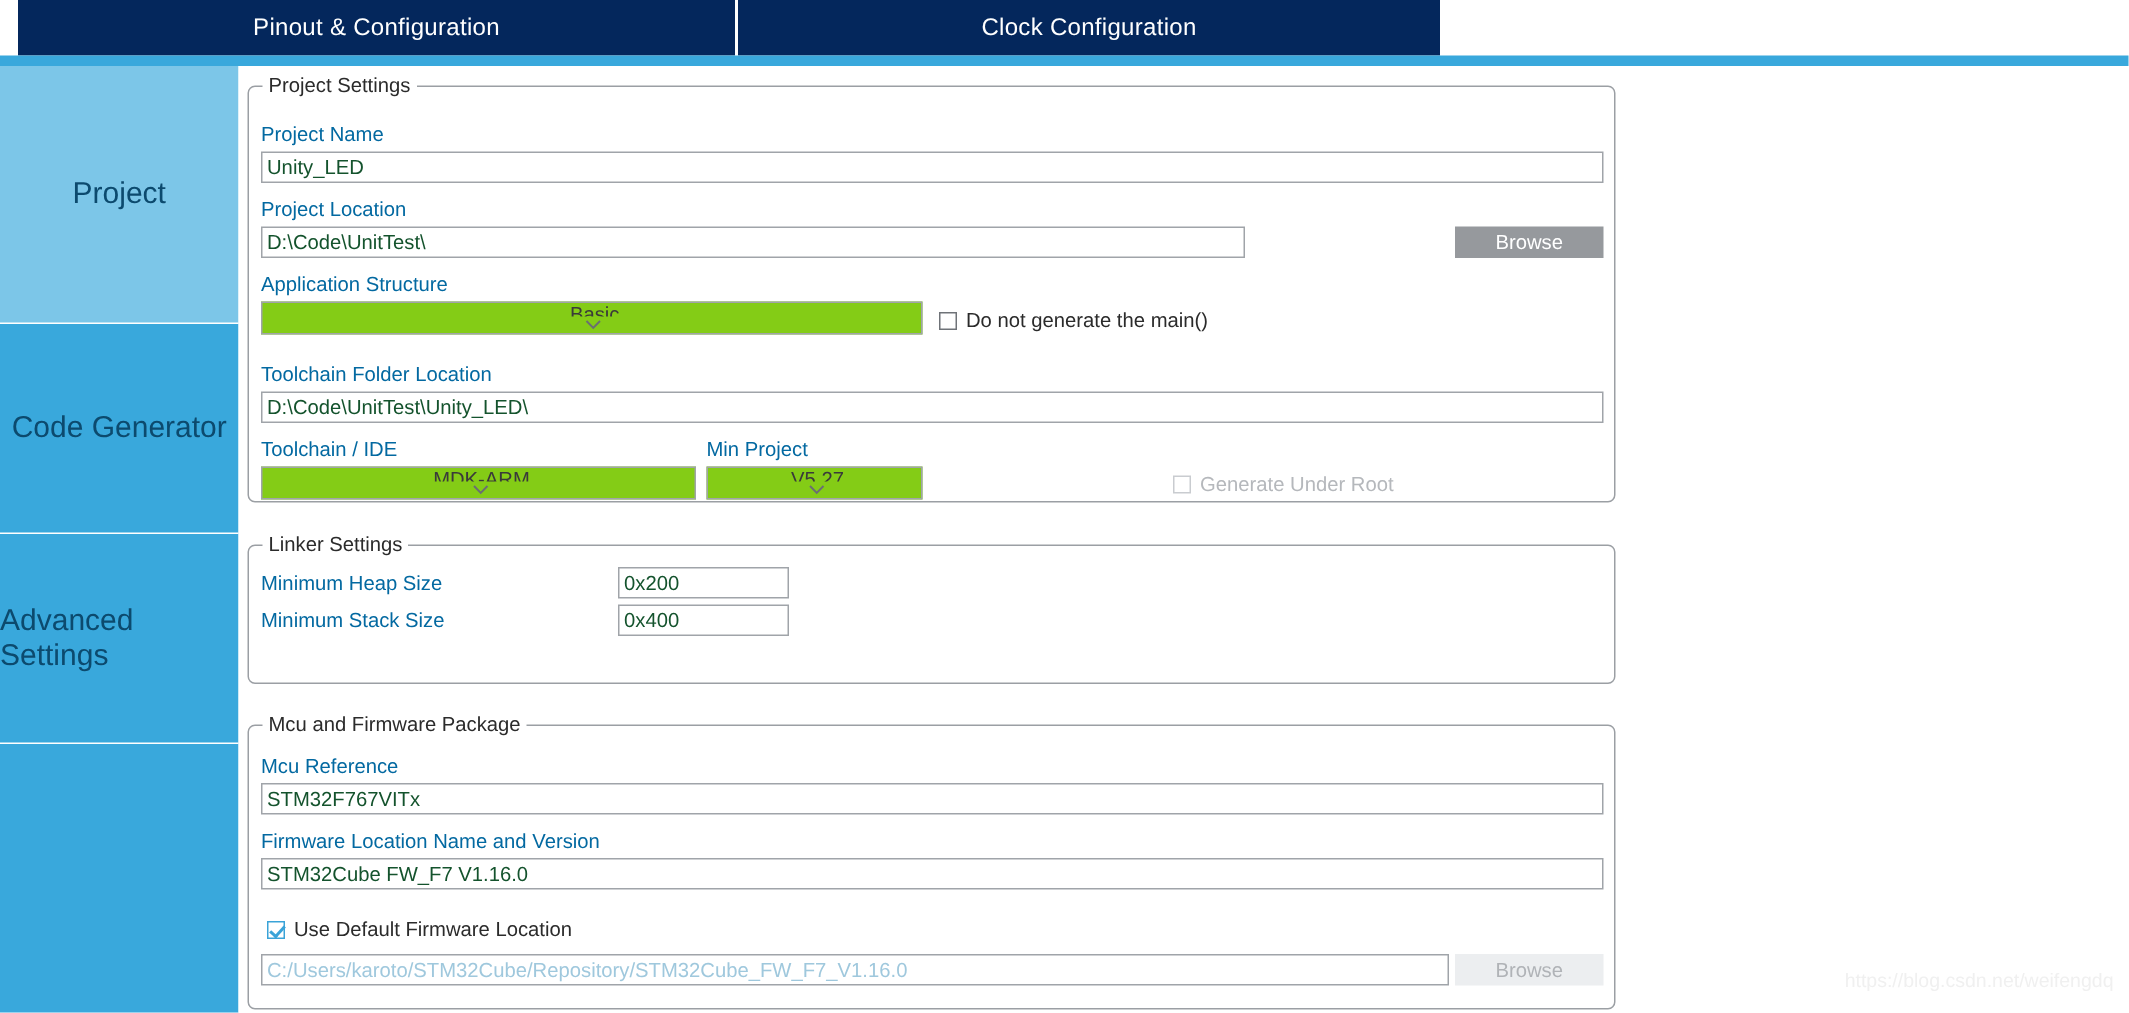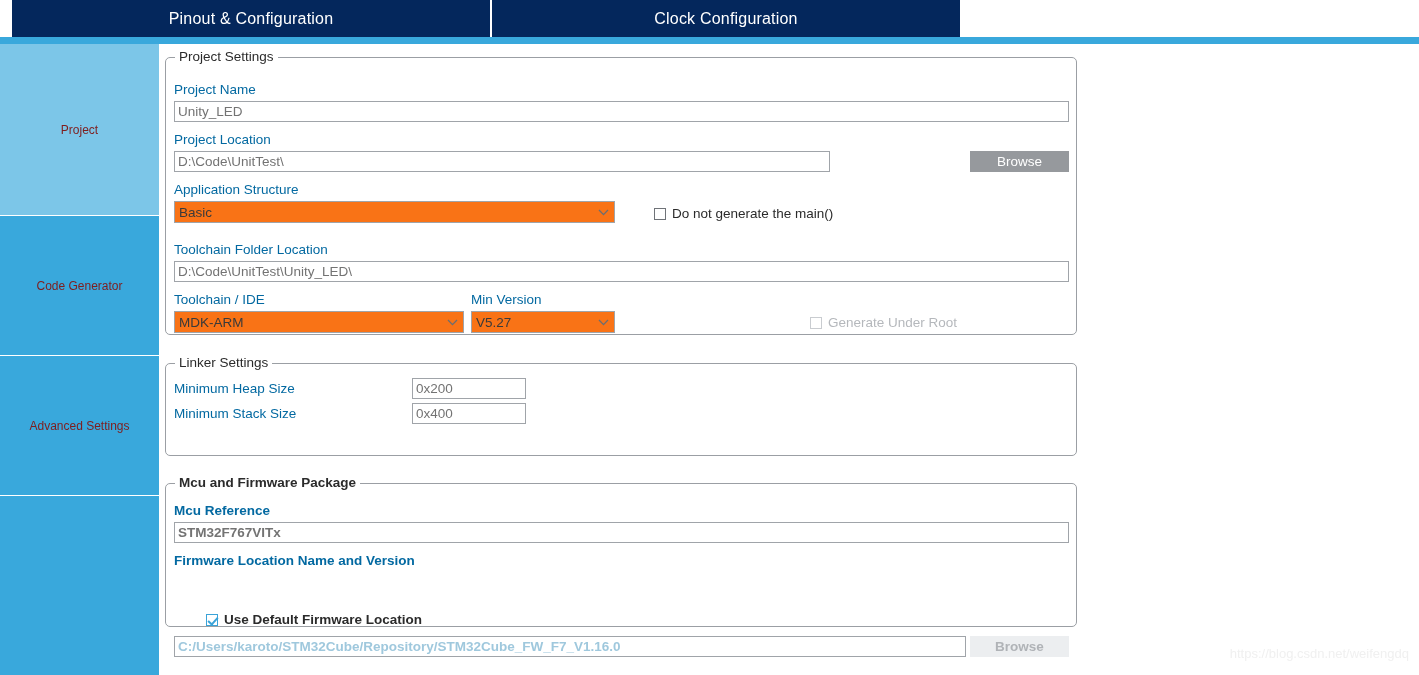--- a/index.html
+++ b/index.html
@@ -42,22 +42,22 @@
   }
 
   
   .sidebar {
     position: absolute; left: 0; top: 44px;
     width: 159px; height: 631px;
     display: flex; flex-direction: column;
   }
   .side-item {
     display: flex; align-items: center; justify-content: center;
-    color: #7f1d1d;
-    font-size: 12px;
+    color: #0c4a6e;
+    font-size: 20px;
     background: #39a8dc;
     border-bottom: 1px solid #ffffff;
     cursor: pointer;
     user-select: none;
   }
   .side-item.selected { background: #7cc6e8; }
   .side-item.i0 { height: 172px; }
   .side-item.i1 { height: 140px; }
   .side-item.i2 { height: 140px; }
   .side-item.i3 { height: 179px; border-bottom: none; }
@@ -94,41 +94,42 @@
     user-select: none;
   }
 
   
   .field {
     position: absolute;
     border: 1px solid #a0a4a9;
     background: #ffffff;
     height: 21px;
     font-size: 13.5px;
-    color: #737373;
+    color: #14532d;
     padding: 0 3px;
     line-height: 19px;
     font-family: "Liberation Sans", sans-serif;
     white-space: nowrap;
     overflow: hidden;
   }
   .field.readonly-muted { color: #9fc8dd; background: #ffffff; }
 
   
   .combo {
     position: absolute;
     border: 1px solid #a0a4a9;
-    background: #f97316;
+    background: #84cc16;
     height: 22px;
     font-size: 13.5px;
     color: #3a3a3a;
     display: flex; align-items: center;
     padding-left: 4px;
     cursor: pointer;
     user-select: none;
+    flex-direction: column;
   }
   .combo .combo-val { flex: 1 1 auto; white-space: nowrap; overflow: hidden; }
   .combo .arrow {
     width: 18px; height: 100%;
     display: flex; align-items: center; justify-content: center;
     margin-right: 2px;
   }
   .combo .arrow svg { display: block; }
 
   
@@ -145,21 +146,20 @@
 
   
   .checkrow {
     position: absolute;
     display: flex; align-items: center;
     font-size: 13.5px;
     color: #2b2b2b;
     cursor: pointer;
     user-select: none;
     white-space: nowrap;
-    margin-left: 28px;
   }
   .checkrow.disabled { color: #b5b8bc; cursor: default; }
   .cbox {
     width: 12px; height: 12px;
     border: 1px solid #6f7378;
     background: #ffffff;
     margin-right: 6px;
     position: relative;
     flex: none;
   }
@@ -249,21 +249,21 @@
     <div class="lbl" style="left:8px; top:234px;">Toolchain / IDE</div>
     <div class="combo" style="left:8px; top:253px; width:290px;">
       <span class="combo-val">MDK-ARM</span>
       <span class="arrow">
         <svg width="11" height="7" viewBox="0 0 11 7">
             <path d="M1 1 L5.5 5.6 L10 1" fill="none" stroke="#6a6e73" stroke-width="1.3"></path>
           </svg>
       </span>
     </div>
 
-    <div class="lbl" style="left:305px; top:234px;">Min Version</div>
+    <div class="lbl" style="left:305px; top:234px;">Min Project</div>
     <div class="combo" style="left:305px; top:253px; width:144px;">
       <span class="combo-val">V5.27</span>
       <span class="arrow">
         <svg width="11" height="7" viewBox="0 0 11 7">
             <path d="M1 1 L5.5 5.6 L10 1" fill="none" stroke="#6a6e73" stroke-width="1.3"></path>
           </svg>
       </span>
     </div>
 
     <div class="checkrow disabled" style="left:616px; top:257px;">
@@ -275,27 +275,28 @@
   <div class="group" style="left:6px; top:319px; width:912px; height:93px;">
     <div class="group-title">Linker Settings</div>
 
     <div class="lbl" style="left:8px; top:17px;">Minimum Heap Size</div>
     <div class="field" style="left:246px; top:14px; width:114px;">0x200</div>
 
     <div class="lbl" style="left:8px; top:42px;">Minimum Stack Size</div>
     <div class="field" style="left:246px; top:39px; width:114px;">0x400</div>
   </div>
 
-  <div class="group" style="left:6px; top:439px; width:912px; height:144px;font-weight:bold;">
+  <div class="group" style="left:6px; top:439px; width:912px; height:190px;">
     <div class="group-title">Mcu and Firmware Package</div>
 
     <div class="lbl" style="left:8px; top:19px;">Mcu Reference</div>
     <div class="field" style="left:8px; top:38px; width:895px;">STM32F767VITx</div>
 
     <div class="lbl" style="left:8px; top:69px;">Firmware Location Name and Version</div>
+    <div class="field" style="left:8px; top:88px; width:895px;">STM32Cube FW_F7 V1.16.0</div>
 
     <div class="checkrow" style="left:12px; top:128px;">
       <span class="cbox checked"></span>
       <span>Use Default Firmware Location</span>
     </div>
 
     <div class="field readonly-muted" style="left:8px; top:152px; width:792px;">C:/Users/karoto/STM32Cube/Repository/STM32Cube_FW_F7_V1.16.0</div>
     <div class="btn disabled" style="left:804px; top:152px; width:99px;">Browse</div>
   </div>
 

